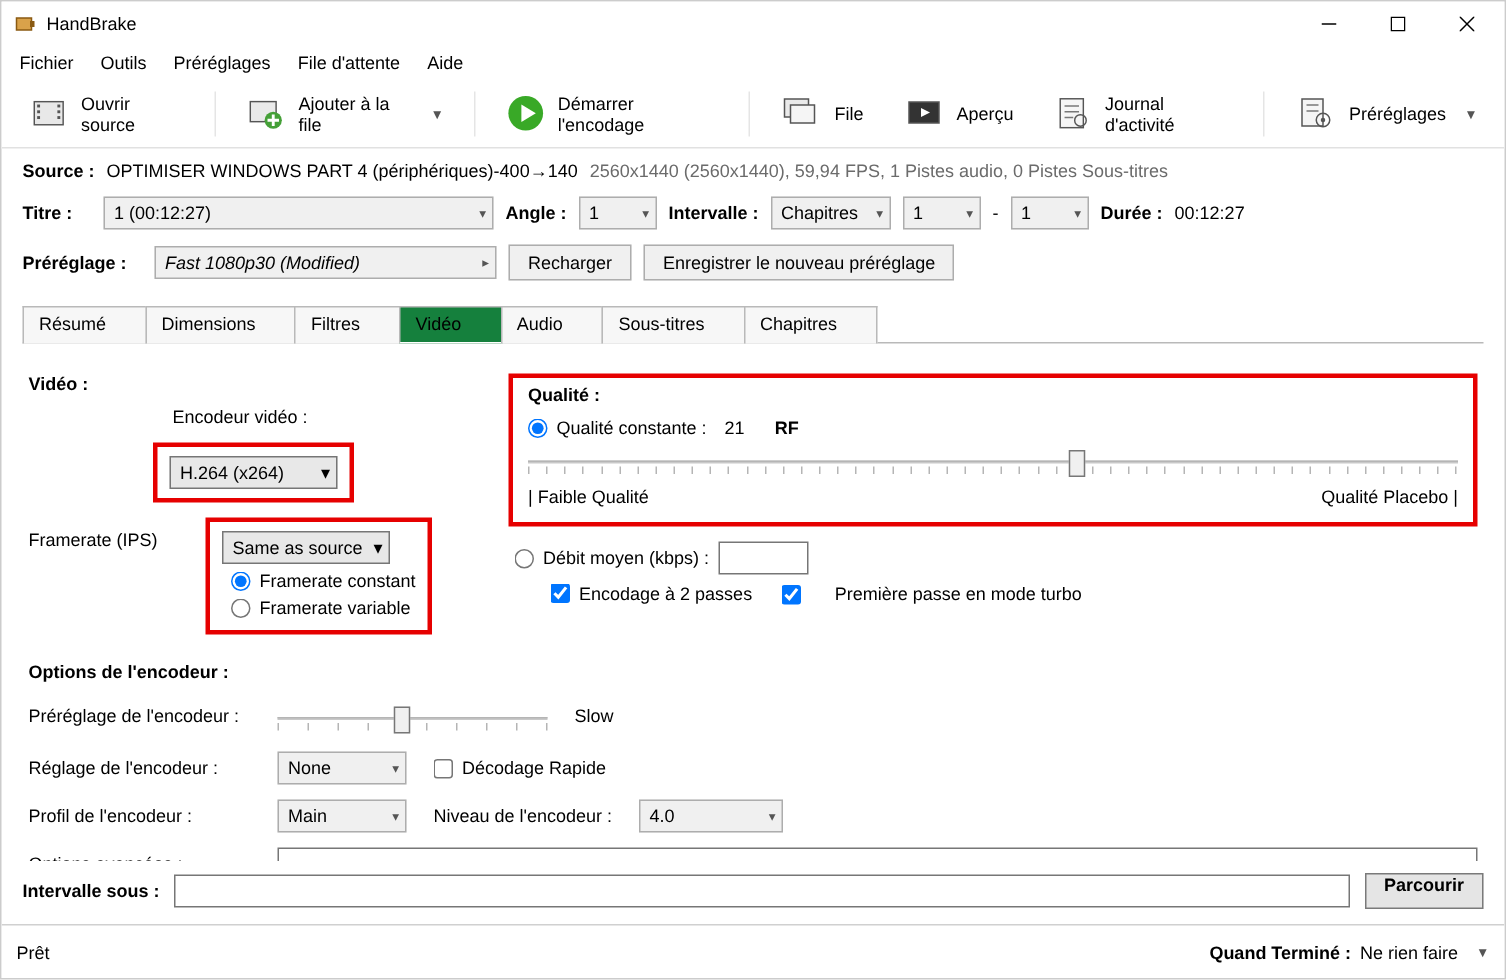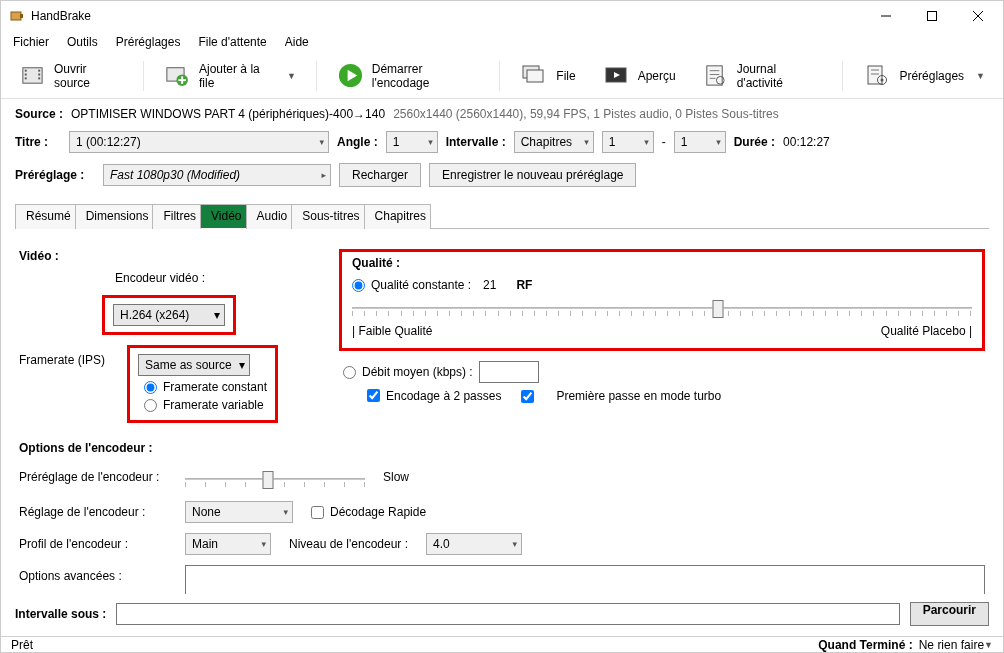--- a/index.html
+++ b/index.html
@@ -21,21 +21,21 @@
 .row { display:flex; align-items:center; gap:8px; flex-wrap:wrap;}
 .lbl-bold { font-weight:700; }
 .gry { color:#6b6b6b; }
 .combo, .combo-sm { height:22px; border:1px solid #adadad; background:#f0f0f0; display:flex; align-items:center; justify-content:space-between; padding:0 4px 0 6px; cursor:default;}
 .combo { width:260px; }
 .combo-sm { width:52px; }
 .combo-med { width:80px; }
 .combo .arr, .combo-sm .arr, .combo-med .arr { font-size:9px; color:#555;}
 .btn { height:24px; border:1px solid #adadad; background:#f0f0f0; padding:0 12px; display:flex; align-items:center; cursor:default;}
 .tabs-row { display:flex; border-bottom:1px solid #b9b9b9; margin-top:6px; }
-.tab { padding:4px 4px 5px 10px; border:1px solid #b9b9b9; border-bottom:none; background:#f7f7f7; margin-right:-1px; position:relative; top:1px; cursor:default;}
+.tab { padding:4px 26px 5px 10px; border:1px solid #b9b9b9; border-bottom:none; background:#f7f7f7; margin-right:-1px; position:relative; top:1px; cursor:default;}
 .tab.active { background:#15803d; border-bottom:1px solid #fff; top:1px;}
 .tabpanel { border:0; padding:10px 4px 0 4px; flex:1; display:flex; flex-direction:column; overflow:hidden;}
 .twocol { display:flex; gap:20px; }
 .leftcol { width:300px; }
 .rightcol { flex:1; }
 .section-title { font-weight:600; margin-bottom:8px; }
 .redbox { border:3px solid #e60000; }
 .group-pad { padding:6px 8px; }
 .form-row { display:flex; align-items:center; gap:10px; margin-bottom:10px;flex-direction:column;}
 .form-row .flabel { width:108px; }
@@ -49,21 +49,21 @@
 .thumb { position:absolute; top:2px; width:11px; height:18px; background:#f0f0f0; border:1px solid #777; transform:translateX(-50%);}
 .qual-labels { display:flex; justify-content:space-between; font-size:12px; padding:4px 0 2px 0;}
 .txt-in { height:22px; border:1px solid #767676; background:#fff; width:60px;}
 .enc-options { margin-top:18px;}
 .enc-row { display:flex; align-items:center; gap:18px; margin-bottom:10px;}
 .enc-row .elabel { width:148px;}
 .adv-text { flex:1; height:56px; border:1px solid #767676; background:#fff;}
 .saveas-row { display:flex; align-items:center; gap:10px; padding:0 14px 10px 14px;}
 .saveas-in { flex:1; height:22px; border:1px solid #767676; background:#fff;}
 .browse-btn { height:24px; border:1px solid #7a7a7a; background:#e5e5e5; padding:0 12px; font-weight:600; cursor:default;}
-.statusbar { height:16px; border-top:1px solid #d0d0d0; display:flex; align-items:center; padding:0 10px; background:#fff; justify-content:space-between;}
+.statusbar { height:36px; border-top:1px solid #d0d0d0; display:flex; align-items:center; padding:0 10px; background:#fff; justify-content:space-between;}
 .chev-down { font-size:9px; color:#555; }
 </style>
 </head>
 <body>
 
 <div class="titlebar">
   <span class="tico">
     <svg viewBox="0 0 16 16">
         <rect x="2" y="4" width="10" height="8" fill="#d9a24a" stroke="#8a5a12"></rect>
         <rect x="11" y="6" width="3" height="4" fill="#8a5a12"></rect>
@@ -251,21 +251,21 @@
         <div class="section-title">Vidéo :</div>
         <div class="form-row">
           <span class="flabel">Encodeur vidéo :</span>
           <div class="redbox group-pad" style="display:inline-block">
             <div class="combo-enc">
                 <span>H.264 (x264)</span>
                 <span class="arr">▾</span>
               </div>
           </div>
         </div>
-        <div style="display:flex; align-items:flex-start;">
+        <div style="display:flex; gap:10px; align-items:flex-start;">
           <span class="flabel" style="width:108px; padding-top:8px">Framerate (IPS)</span>
           <div class="redbox group-pad">
             <div class="combo-enc">
                 <span>Same as source</span>
                 <span class="arr">▾</span>
               </div>
             <div class="radio-row">
                 <input type="radio" checked="" style="">
                 <span>Framerate constant</span>
               </div>
@@ -384,21 +384,21 @@
               <span></span>
               <span></span>
               <span></span>
             </div>
           <div class="thumb" id="ethumb" style="left: 46%;"></div>
         </div>
         <span>Slow</span>
       </div>
       <div class="enc-row">
         <span class="elabel">Réglage de l'encodeur :</span>
-        <div class="combo" style="width:108px">
+        <div class="combo" style="width:86px">
             <span>None</span>
             <span class="arr">▾</span>
           </div>
         <span style="display:flex;align-items:center;gap:6px">
             <input type="checkbox" style="">
             <span>Décodage Rapide</span>
           </span>
       </div>
       <div class="enc-row">
         <span class="elabel">Profil de l'encodeur :</span>
@@ -423,18 +423,18 @@
 <div class="saveas-row">
   <span class="lbl-bold">Intervalle sous :</span>
   <input class="saveas-in" style="">
   <div class="browse-btn"><span>Parcourir</span></div>
 </div>
 
 <div class="statusbar">
   <span>Prêt</span>
   <span style="display:flex;align-items:center;gap:6px">
     <span class="lbl-bold">Quand Terminé :</span>
-    <span style="display:flex;align-items:center;gap:0">
+    <span style="display:flex;align-items:center;gap:12px">
         <span>Ne rien faire</span>
         <span class="chev-down">▼</span>
       </span>
   </span>
 </div>
 
 </body></html>

